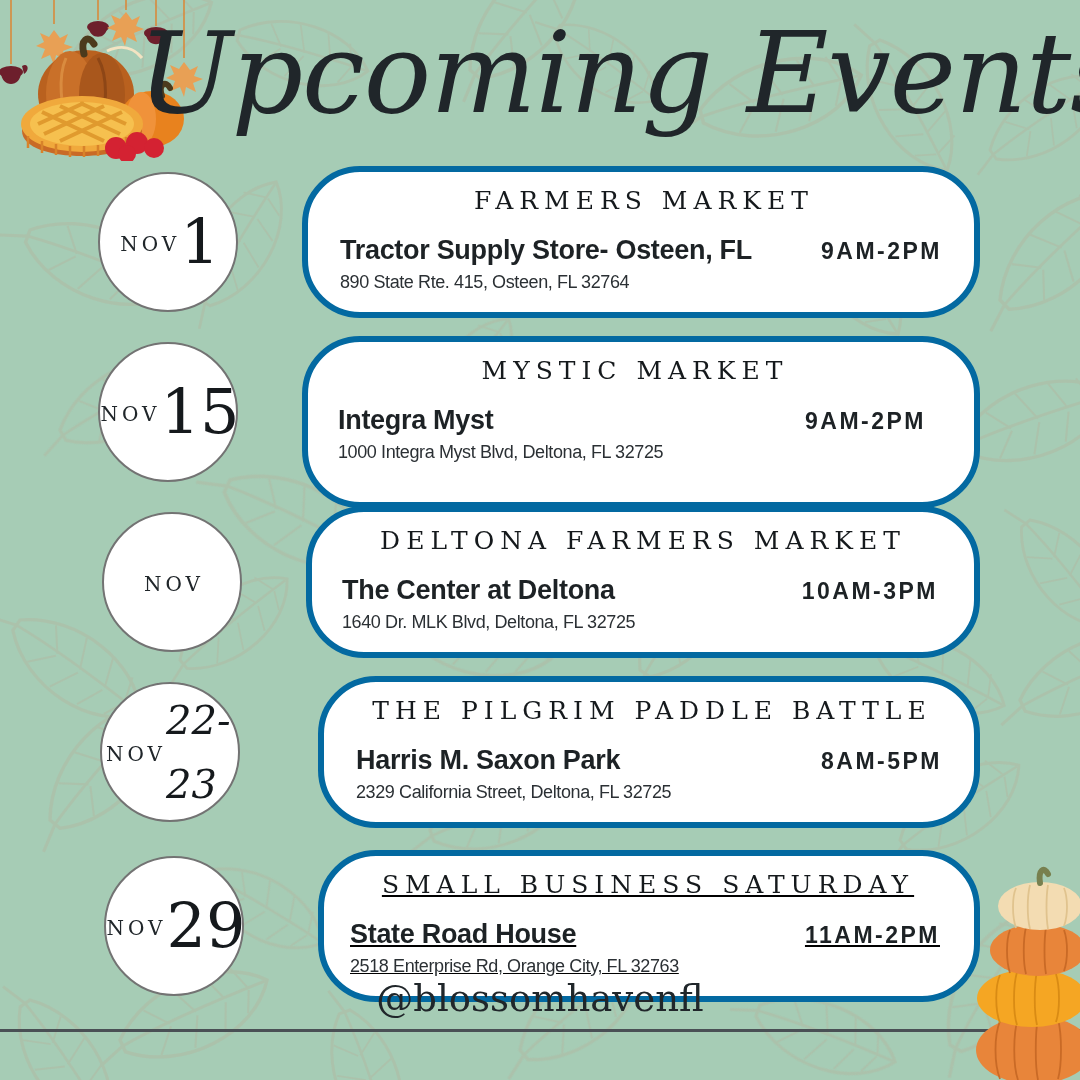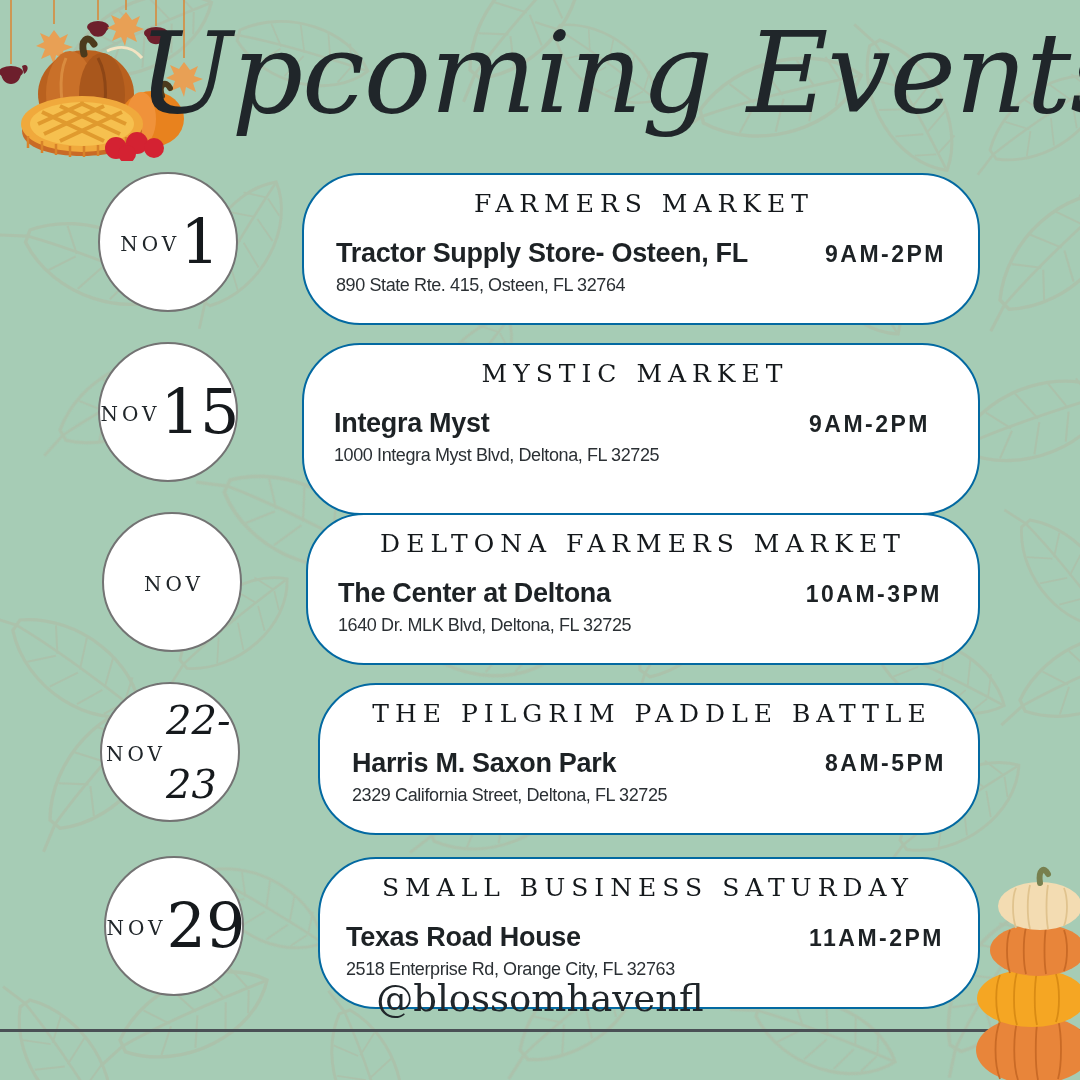--- a/index.html
+++ b/index.html
@@ -63,24 +63,23 @@
     font-size:62px;
     line-height:64px;
     color:#15191c;
     font-weight:400;
   }
   .date-day.range { font-size:40px; letter-spacing:0px; font-style:italic; }
 
   .card {
     position:absolute;
     background:#ffffff;
-    border:2px solid #0369a1;
+    border:6px solid #0369a1;
     border-radius:58px;
     overflow:hidden;
-    margin-top:7px;
   }
   .card-title {
     text-align:center;
     font-family:"DejaVu Serif", serif;
     font-size:25px;
     letter-spacing:6px;
     color:#15191c;
     text-indent:6px;
     white-space:nowrap;
   }
@@ -313,37 +312,37 @@
     </div>
   </div>
 
   <div class="row" style="top:0;">
     <div class="date-circle" style="left:100px; top:682px;">
       <div class="date-mon">NOV</div>
       <div class="date-day range">22-23</div>
     </div>
     <div class="card" style="left:318px; top:676px; width:662px; height:152px; padding:14px 32px 0 32px;">
       <div class="card-title">THE PILGRIM PADDLE BATTLE</div>
-      <div class="card-row2" style="margin-top:20px;align-items:center;">
+      <div class="card-row2" style="margin-top:20px;">
         <span class="venue">Harris M. Saxon Park</span>
         <span class="time">8AM-5PM</span>
       </div>
       <div class="address" style="margin-top:6px;">2329 California Street, Deltona, FL 32725</div>
     </div>
   </div>
 
   <div class="row" style="top:0;">
     <div class="date-circle" style="left:104px; top:856px;">
       <div class="date-mon">NOV</div>
       <div class="date-day">29</div>
     </div>
-    <div class="card" style="left:318px; top:850px; width:662px; height:152px; padding:14px 34px 0 26px;">
+    <div class="card" style="left:318px; top:850px; width:662px; height:152px; padding:14px 34px 0 26px;text-decoration:underline;">
       <div class="card-title">SMALL BUSINESS SATURDAY</div>
       <div class="card-row2" style="margin-top:20px;">
-        <span class="venue">Texas Road House</span>
+        <span class="venue">State Road House</span>
         <span class="time">11AM-2PM</span>
       </div>
       <div class="address" style="margin-top:6px;">2518 Enterprise Rd, Orange City, FL 32763</div>
     </div>
   </div>
 
   <div id="footer-rule"></div>
   <div id="footer-handle">@blossomhavenfl</div>
 
   <svg id="pumpkin-stack" viewBox="0 0 120 222">

